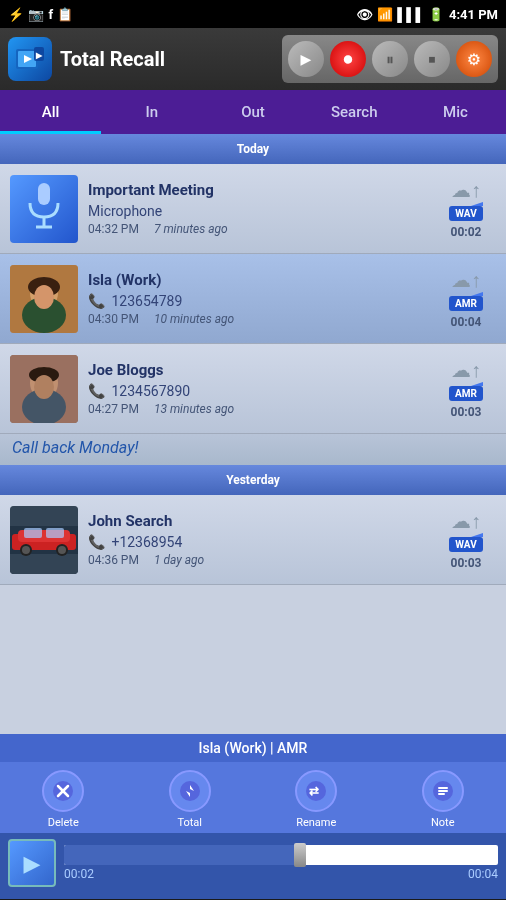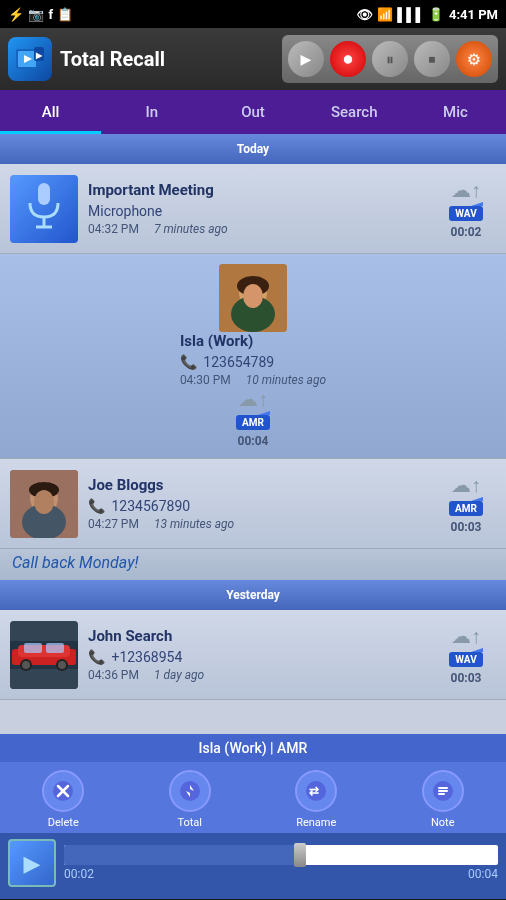--- a/index.html
+++ b/index.html
@@ -152,21 +152,20 @@
       display: flex;
       align-items: center;
       padding: 10px 10px;
       background: linear-gradient(180deg, #d0d8e8 0%, #b8c4d8 100%);
       border-bottom: 1px solid #a0aabb;
       min-height: 90px;
       position: relative;
     }
     .recording-item.highlighted {
       background: linear-gradient(180deg, #a8c0e8 0%, #90a8d0 100%);
-      flex-direction: column;
     }
 
     .item-avatar {
       width: 68px;
       height: 68px;
       border-radius: 4px;
       overflow: hidden;
       flex-shrink: 0;
       background: #888;
       display: flex;

